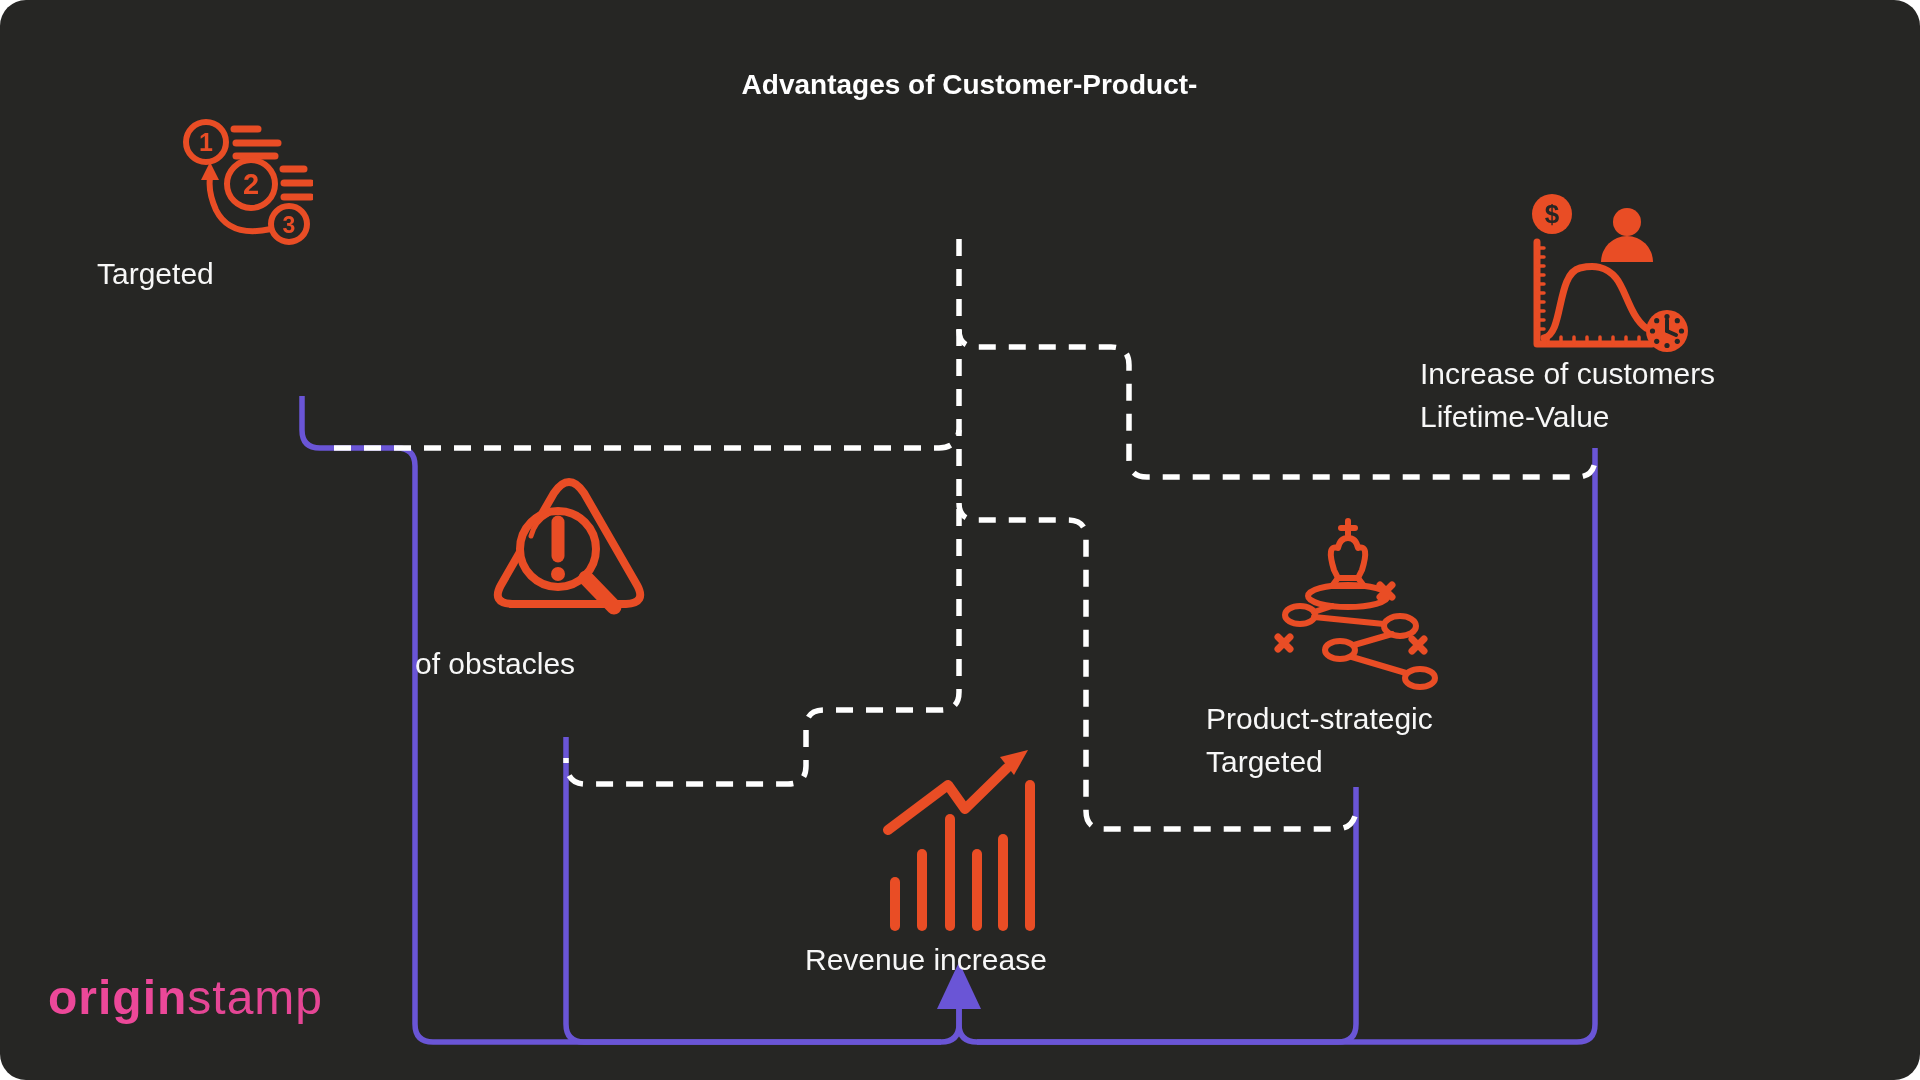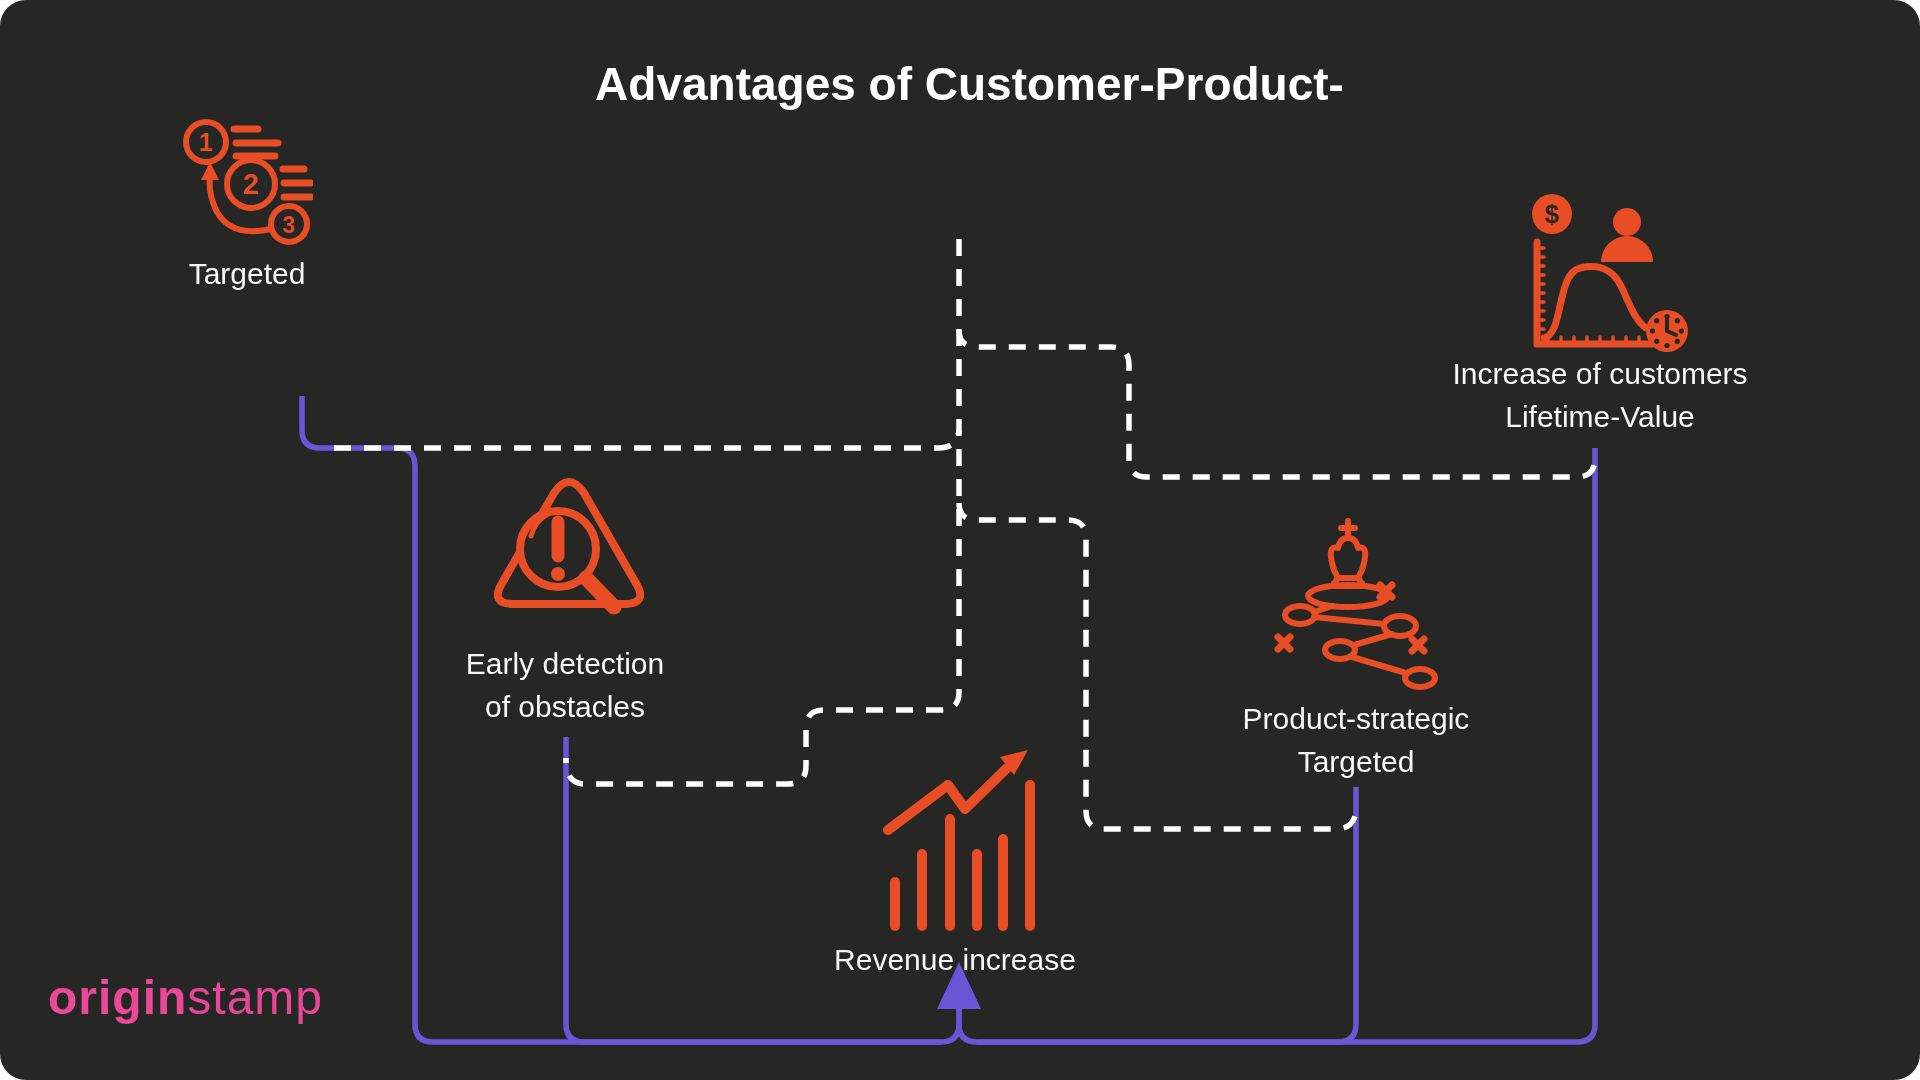--- a/index.html
+++ b/index.html
@@ -7,23 +7,23 @@
   }
   *{box-sizing:border-box;}
   body{margin:0;background:#ffffff;font-family:"Liberation Sans","DejaVu Sans",sans-serif;}
   .canvas{position:relative;width:1920px;height:1080px;background:var(--bg);
           border-radius:26px;overflow:hidden;}
   .connectors{position:absolute;left:0;top:0;width:1920px;height:1080px;}
   .dashed{stroke:var(--text);stroke-width:5.5;fill:none;stroke-dasharray:17 13;}
   .pline{stroke:var(--purple);stroke-width:5.5;fill:none;}
   .pfill{fill:var(--purple);}
   .title{position:absolute;top:58px;left:0;width:100%;text-align:center;
-         color:var(--text);font-size:46px;font-weight:700;line-height:53px;padding-left:19px;}
+         color:var(--text);font-size:28px;font-weight:700;line-height:53px;padding-left:19px;}
   .node-label{position:absolute;color:#F7F7F7;font-size:30px;line-height:43px;
-              text-align:center;font-weight:400;}
+              font-weight:400;}
   .icon{position:absolute;}
   .ico-stroke{stroke:var(--orange);fill:none;}
   .ico-fill{fill:var(--orange);stroke:none;}
   .ico-bgfill{fill:var(--bg);stroke:none;}
   .ico-num{fill:var(--orange);stroke:none;font-weight:700;text-anchor:middle;
            font-family:"Liberation Sans","DejaVu Sans",sans-serif;}
   .brand{position:absolute;left:48px;top:970px;color:#ec4899;font-size:48px;letter-spacing:1px;}
   .brand .b1{font-weight:700;}
   .brand .b2{font-weight:400;opacity:.97;}
 </style>
@@ -75,21 +75,20 @@
   <svg class="icon" style="left:490px;top:476px" width="158" height="168" viewBox="0 0 158 168">
     <path class="ico-stroke" stroke-width="8" stroke-linejoin="round" d="M 64 17 Q 79 -5 94 17 L 147 109 Q 157 127 136 128 L 22 128 Q 1 127 11 109 Z"></path>
     <circle class="ico-bgfill" cx="68" cy="73" r="38"></circle>
     <circle class="ico-stroke" cx="68" cy="73" r="38" stroke-width="8"></circle>
     <path class="ico-stroke" d="M 41 60 Q 45 45 58 38" stroke-width="5" stroke-linecap="round"></path>
     <line class="ico-stroke" x1="68" y1="46" x2="68" y2="80" stroke-width="13" stroke-linecap="round"></line>
     <circle class="ico-fill" cx="68" cy="98" r="7"></circle>
     <line class="ico-stroke" x1="96" y1="102" x2="124" y2="131" stroke-width="15" stroke-linecap="round"></line>
   </svg>
   <div class="node-label" style="left:415px;top:642px;width:300px">
-    <div>Early detection</div>
     <div>of obstacles</div>
   </div>
 
   <svg class="icon" style="left:870px;top:742px" width="175" height="190" viewBox="0 0 175 190">
     <g class="ico-stroke" stroke-width="10" stroke-linecap="round">
       <line x1="25" y1="140" x2="25" y2="184"></line>
       <line x1="52" y1="112" x2="52" y2="184"></line>
       <line x1="80" y1="77" x2="80" y2="184"></line>
       <line x1="107" y1="112" x2="107" y2="184"></line>
       <line x1="133" y1="97" x2="133" y2="184"></line>

